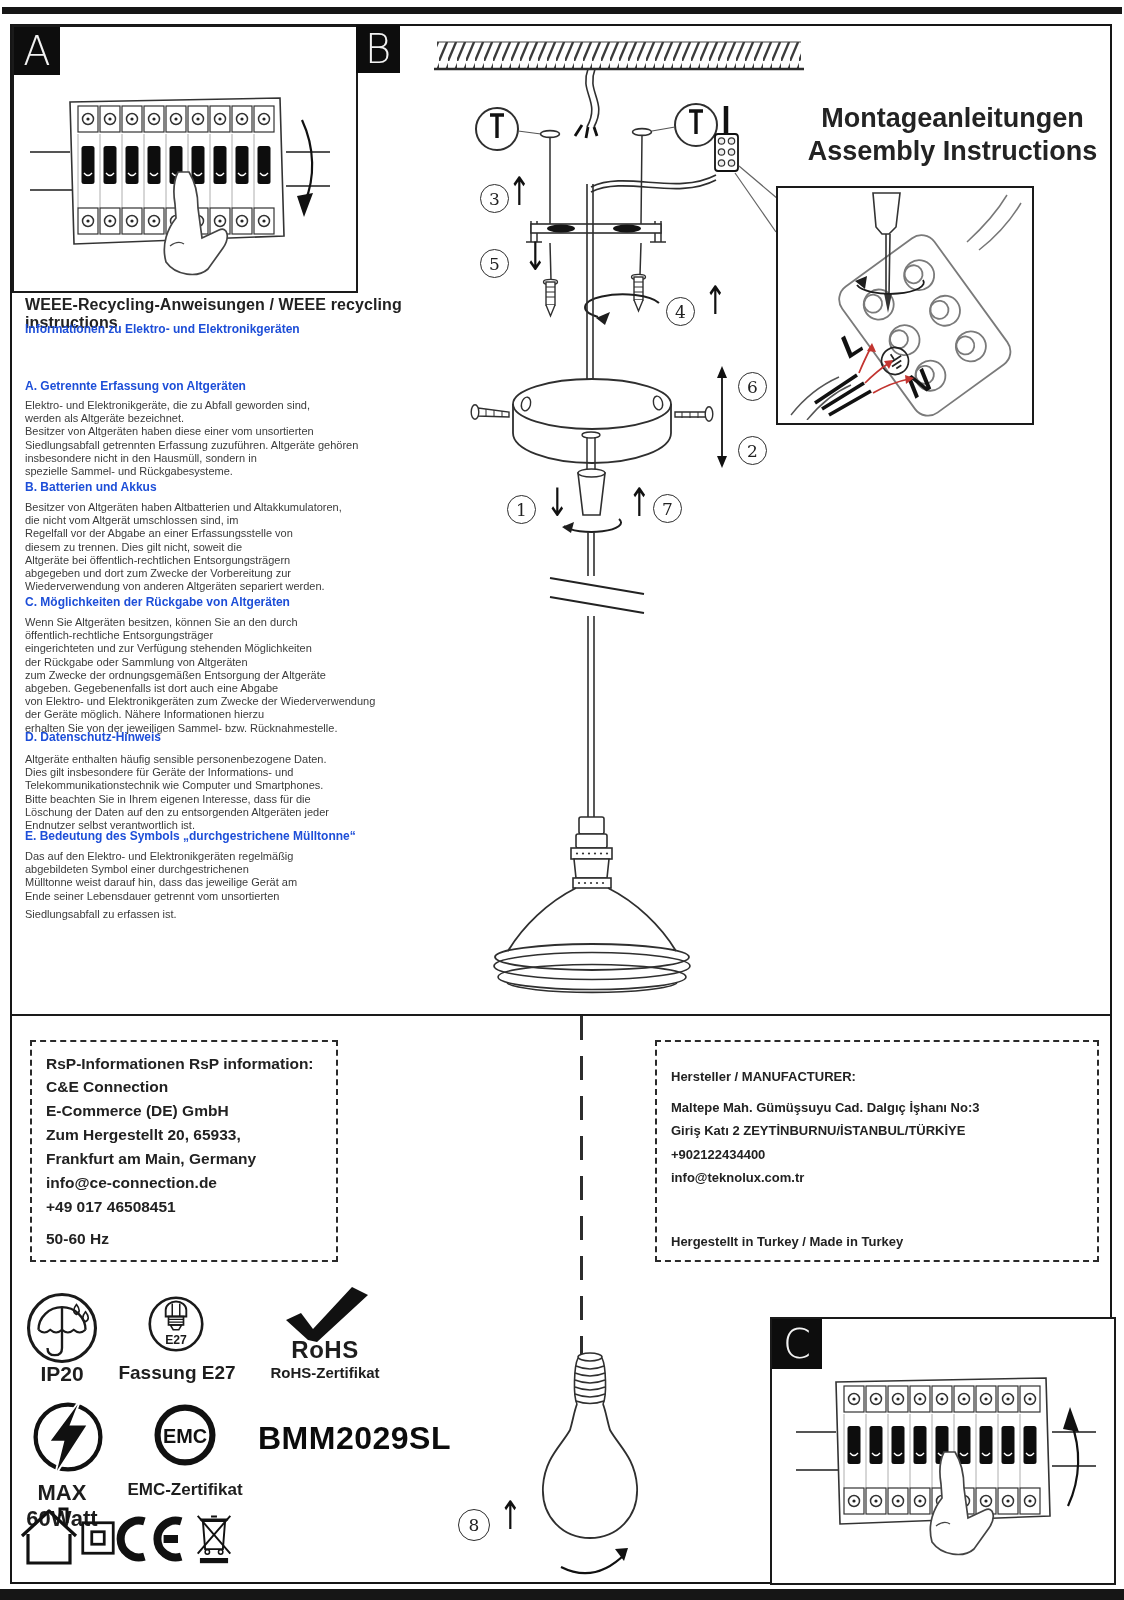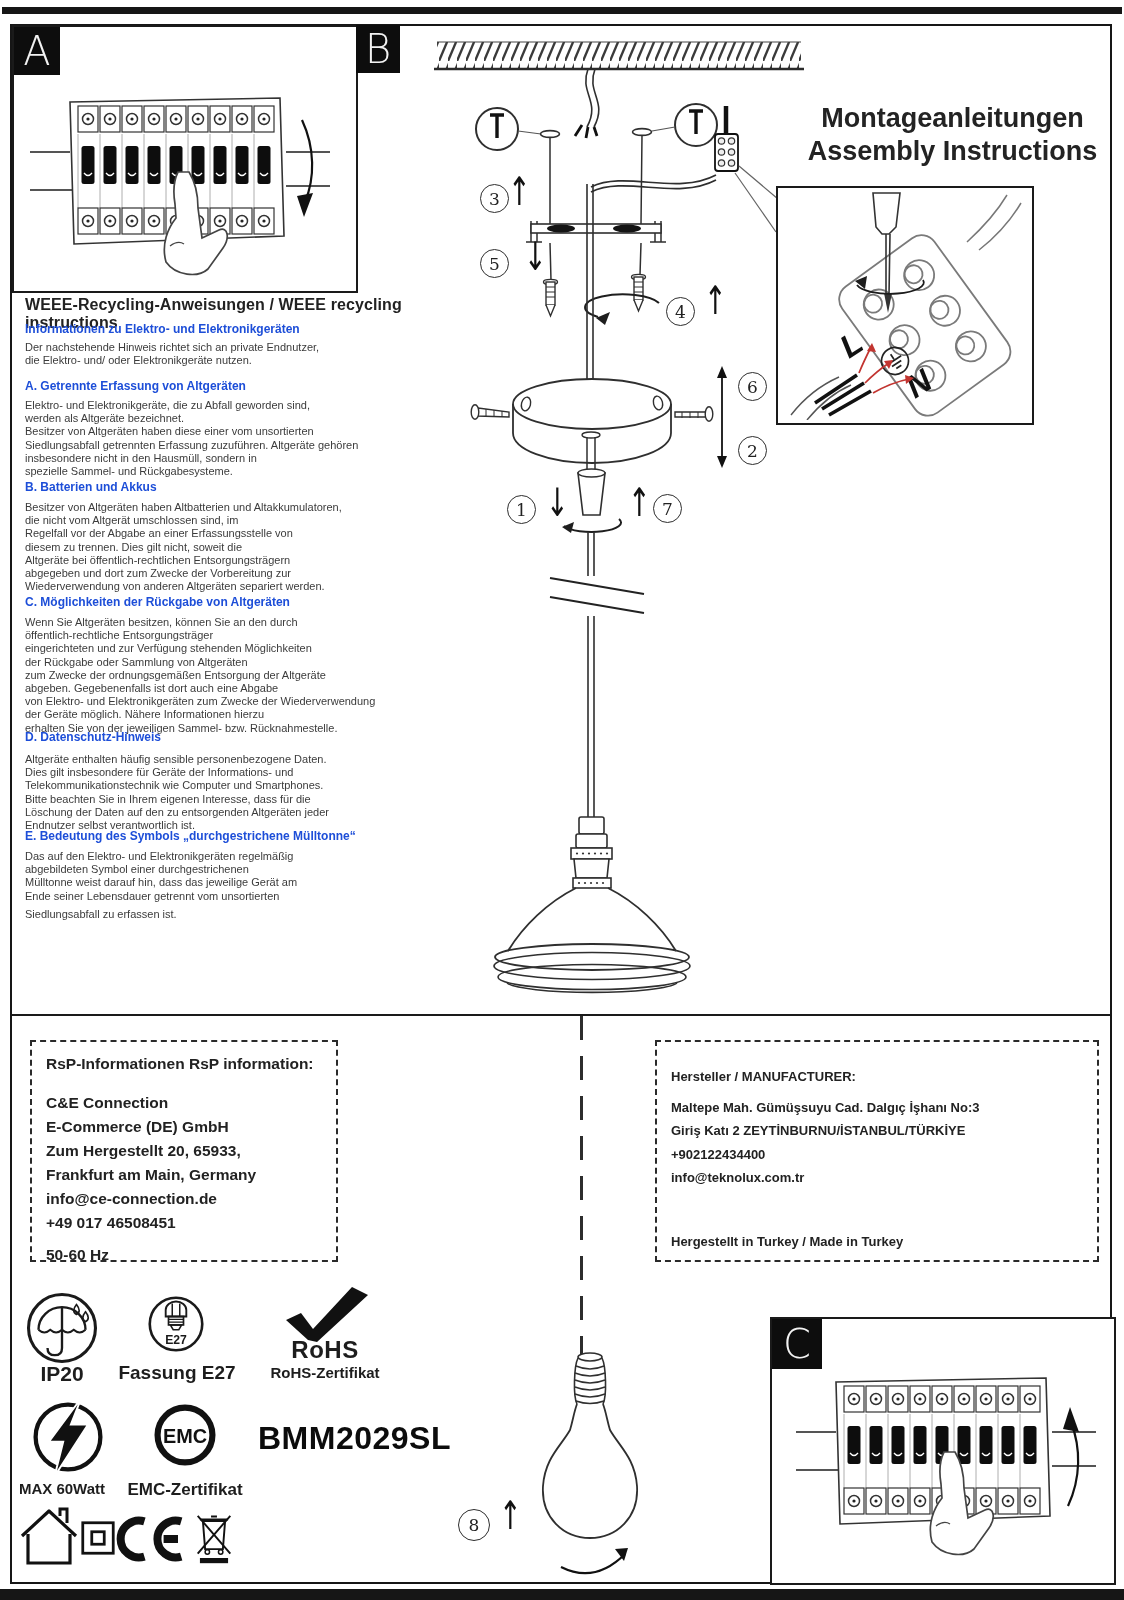--- a/index.html
+++ b/index.html
@@ -15,21 +15,21 @@
   .pre{white-space:pre-line;}
   .wtitle{position:absolute;left:25px;width:405px;font-size:16px;font-weight:bold;color:#222;letter-spacing:.1px;}
   .whead{position:absolute;left:25px;width:405px;font-size:12px;font-weight:bold;color:#1d4ed8;}
   .wbody{position:absolute;left:25px;width:408px;font-size:11px;line-height:13.2px;color:#3b3b3b;font-weight:500;}
   .step{position:absolute;width:27px;height:27px;border:1.7px solid #2e2e2e;border-radius:50%;background:#fff;
         display:flex;align-items:center;justify-content:center;font:400 17px "DejaVu Serif",serif;color:#222;z-index:5;}
   .sarr{position:absolute;font:400 27px "DejaVu Sans",sans-serif;color:#111;transform:scaleY(1.45);z-index:5;line-height:1;}
   .brand{position:absolute;left:800px;top:28px;width:305px;text-align:center;font-weight:bold;
          font-size:58px;letter-spacing:.5px;line-height:72px;}
   .sub{position:absolute;left:795px;width:315px;text-align:center;font-weight:bold;font-size:27px;color:#232323;}
-  .rsp-line{font-size:15.5px;font-weight:bold;color:#222;line-height:24px;white-space:nowrap;margin-top:16px;}
+  .rsp-line{font-size:15.5px;font-weight:bold;color:#222;line-height:24px;white-space:nowrap;}
   .manu-line{font-size:13px;font-weight:bold;color:#222;line-height:23px;white-space:nowrap;}
   .certlbl{position:absolute;text-align:center;font-weight:bold;color:#1d1d1d;}
   .dashline{position:absolute;width:2.5px;background:repeating-linear-gradient(180deg,#2d2d2d 0 24px,transparent 24px 40px);}
   svg{display:block;}
 </style>
 </head>
 <body>
 
 <div id="sheet">
 
@@ -133,22 +133,20 @@
   </svg>
     </div>
 
   <div class="plabel" style="left:356px;top:25px;width:44px;height:48px;">B</div>
 
   <div class="sub" style="top:103px;">Montageanleitungen</div>
   <div class="sub" style="top:136px;">Assembly Instructions</div>
 
   <div class="wtitle" style="top:296px;">WEEE-Recycling-Anweisungen / WEEE recycling instructions</div>
   <div class="whead" style="top:322px;">Informationen zu Elektro- und Elektronikgeräten</div>
-  <div class="wbody pre" style="top:341px;">Der nachstehende Hinweis richtet sich an private Endnutzer,
- die Elektro- und/ oder Elektronikgeräte nutzen.</div>
   <div class="whead" style="top:379px;">A. Getrennte Erfassung von Altgeräten</div>
   <div class="wbody pre" style="top:399px;">Elektro- und Elektronikgeräte, die zu Abfall geworden sind,
  werden als Altgeräte bezeichnet.
 Besitzer von Altgeräten haben diese einer vom unsortierten
 Siedlungsabfall getrennten Erfassung zuzuführen. Altgeräte gehören
 insbesondere nicht in den Hausmüll, sondern in
 spezielle Sammel- und Rückgabesysteme.</div>
   <div class="whead" style="top:480px;">B. Batterien und Akkus</div>
   <div class="wbody pre" style="top:501px;">Besitzer von Altgeräten haben Altbatterien und Altakkumulatoren,
  die nicht vom Altgerät umschlossen sind, im
@@ -426,21 +424,21 @@
   <svg class="abs" style="left:280px;top:1286px;" width="90" height="56" viewBox="0 0 90 56">
     <polygon points="6,34 21,27 33,43 72,1 88,9 37,56 28,54" fill="#111"></polygon>
   </svg>
   <div class="certlbl" style="left:276px;top:1336px;width:98px;font-size:24px;letter-spacing:.5px;">RoHS</div>
   <div class="certlbl" style="left:258px;top:1364px;width:134px;font-size:15px;">RoHS-Zertifikat</div>
 
   <svg class="abs" style="left:28px;top:1396px;" width="80" height="82" viewBox="0 0 84 86">
     <circle cx="42" cy="43" r="34" stroke="#111" stroke-width="4.5" fill="none"></circle>
     <polygon points="56,2 22,48 37,48 28,84 63,30 45,30" fill="#111" stroke="#fff" stroke-width="2"></polygon>
   </svg>
-  <div class="certlbl" style="left:12px;top:1480px;width:100px;font-size:15px;">MAX 60Watt</div>
+  <div class="certlbl" style="left:12px;top:1480px;width:100px;font-size:22px;">MAX 60Watt</div>
 
   <svg class="abs" style="left:150px;top:1400px;" width="70" height="70" viewBox="0 0 74 74">
     <circle cx="37" cy="37" r="29" stroke="#111" stroke-width="6.5" fill="none"></circle>
     <text x="37" y="45" text-anchor="middle" font-size="21" font-weight="bold" fill="#111" font-family="Liberation Sans, sans-serif">EMC</text>
   </svg>
   <div class="certlbl" style="left:118px;top:1480px;width:134px;font-size:17px;">EMC-Zertifikat</div>
 
   <div class="abs" style="left:258px;top:1420px;font-size:32px;font-weight:800;letter-spacing:.5px;color:#0c0c0c;">BMM2029SL</div>
 
   <svg class="abs" style="left:18px;top:1504px;" width="62" height="64" viewBox="0 0 62 64">

